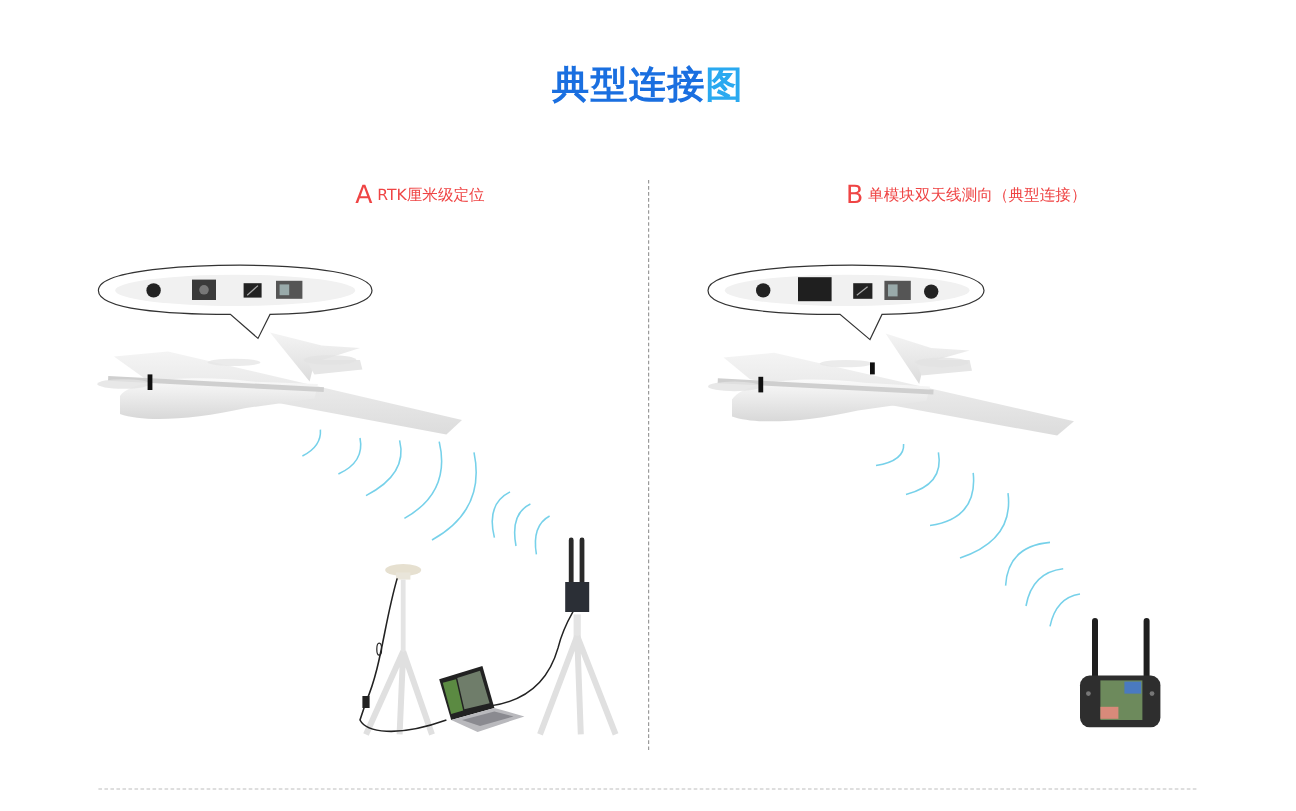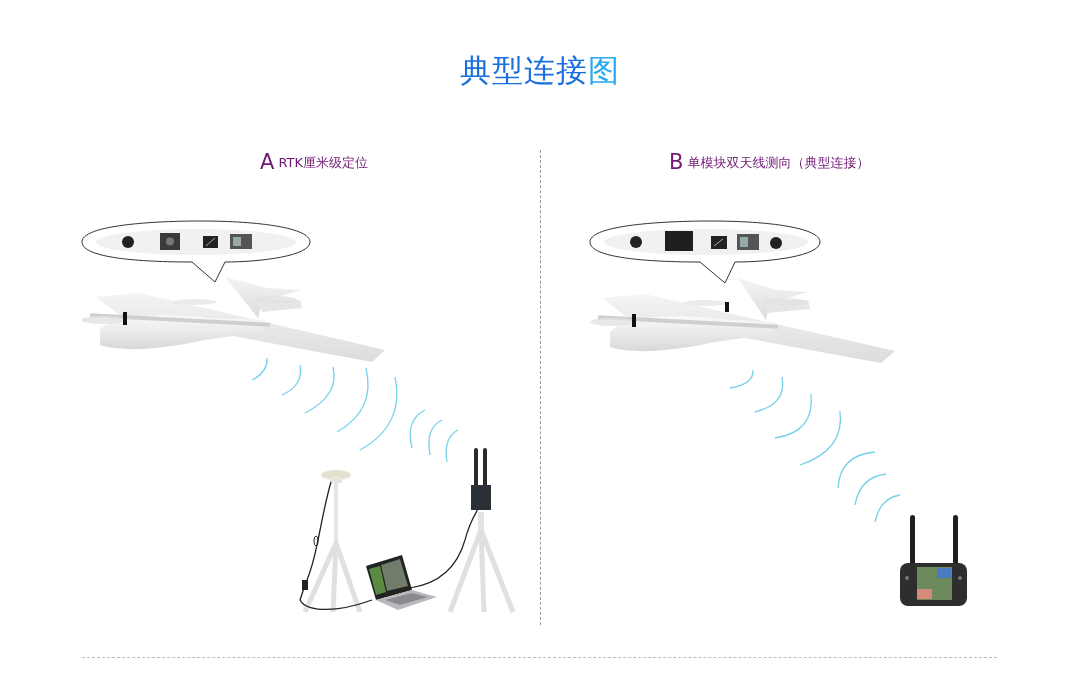--- a/index.html
+++ b/index.html
@@ -1,25 +1,25 @@
 <!DOCTYPE html>
 <html><head>
 <meta charset="utf-8">
 <style>
   * { box-sizing: border-box; margin: 0; padding: 0; }
   html, body { width: 1080px; height: 676px; background: #ffffff; overflow: hidden; }
   body { position: relative; font-family: "DejaVu Sans", "Liberation Sans", sans-serif; color: #222; }
   .title {
     position: absolute; left: 0; top: 50px; width: 1080px; text-align: center;
-    font-size: 31px; font-weight: normal; letter-spacing: 1px;
+    font-size: 31px; font-weight: bold; letter-spacing: 1px;
     color: #1a6fe0;
   }
   .title .accent { color: #2aa9f0; }
   .panel-label {
-    position: absolute; top: 150px; font-size: 13px; color: #701a75; white-space: nowrap;
+    position: absolute; top: 150px; font-size: 13px; color: #ef4444; white-space: nowrap; margin-left: 36px;
   }
   .panel-label .letter { font-size: 21px; font-weight: normal; vertical-align: -2px; margin-right: 4px; }
   .panel-label.a { left: 260px; }
   .panel-label.b { left: 669px; }
   .divider-v {
     position: absolute; left: 540px; top: 150px; width: 0; height: 475px;
     border-left: 1.4px dashed #9a9a9a;
   }
   .divider-h {
     position: absolute; left: 82px; top: 657px; width: 915px; height: 0;

